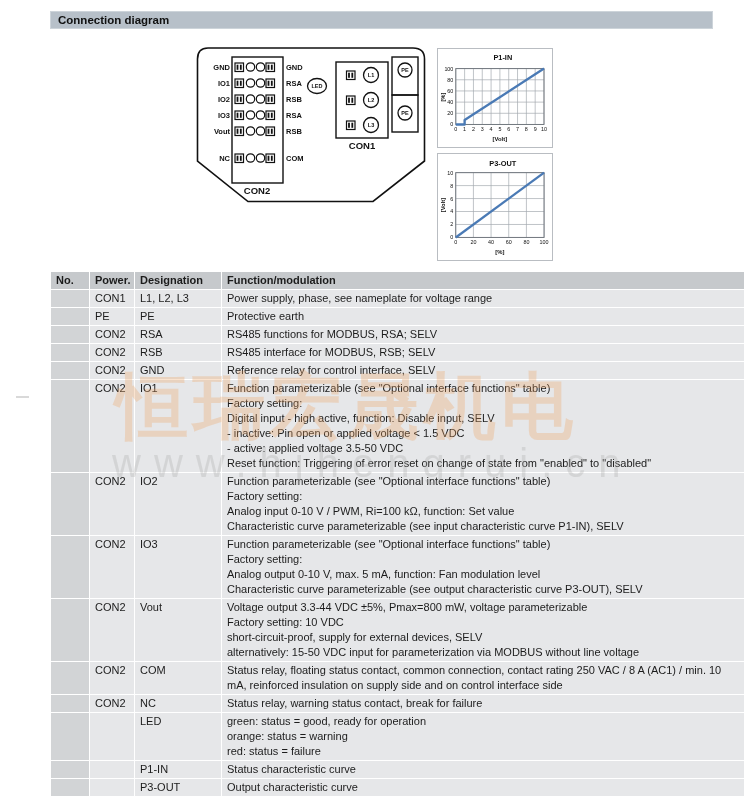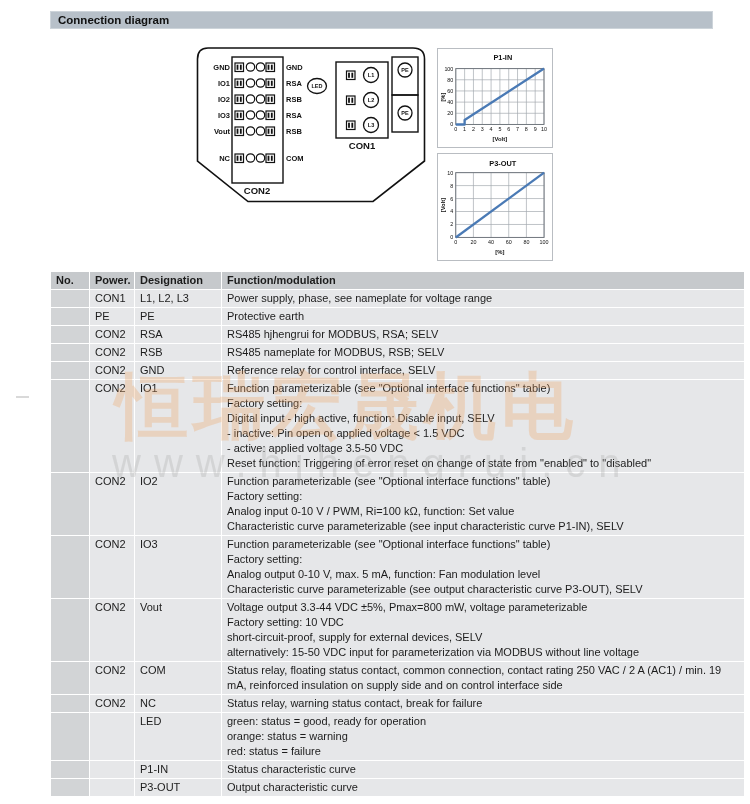--- a/index.html
+++ b/index.html
@@ -245,27 +245,27 @@
     <tr>
       <td class="no"></td>
       <td class="conn">PE</td>
       <td class="des">PE</td>
       <td class="fn">Protective earth</td>
     </tr>
     <tr>
       <td class="no"></td>
       <td class="conn">CON2</td>
       <td class="des">RSA</td>
-      <td class="fn">RS485 hjhengrui for MODBUS, RSA; SELV</td>
+      <td class="fn">RS485 functions for MODBUS, RSA; SELV</td>
     </tr>
     <tr>
       <td class="no"></td>
       <td class="conn">CON2</td>
       <td class="des">RSB</td>
-      <td class="fn">RS485 nameplate for MODBUS, RSB; SELV</td>
+      <td class="fn">RS485 interface for MODBUS, RSB; SELV</td>
     </tr>
     <tr>
       <td class="no"></td>
       <td class="conn">CON2</td>
       <td class="des">GND</td>
       <td class="fn">Reference relay for control interface, SELV</td>
     </tr>
     <tr>
       <td class="no"></td>
       <td class="conn">CON2</td>
@@ -301,21 +301,21 @@
       <td class="des">Vout</td>
       <td class="fn">Voltage output 3.3-44 VDC ±5%, Pmax=800 mW, voltage parameterizable
 Factory setting: 10 VDC
 short-circuit-proof, supply for external devices, SELV
 alternatively: 15-50 VDC input for parameterization via MODBUS without line voltage</td>
     </tr>
     <tr>
       <td class="no"></td>
       <td class="conn">CON2</td>
       <td class="des">COM</td>
-      <td class="fn">Status relay, floating status contact, common connection, contact rating 250 VAC / 2 A (AC1) / min. 19 mA, reinforced insulation on supply side and on control interface side</td>
+      <td class="fn">Status relay, floating status contact, common connection, contact rating 250 VAC / 8 A (AC1) / min. 10 mA, reinforced insulation on supply side and on control interface side</td>
     </tr>
     <tr>
       <td class="no"></td>
       <td class="conn">CON2</td>
       <td class="des">NC</td>
       <td class="fn">Status relay, warning status contact, break for failure</td>
     </tr>
     <tr>
       <td class="no"></td>
       <td class="conn"></td>

